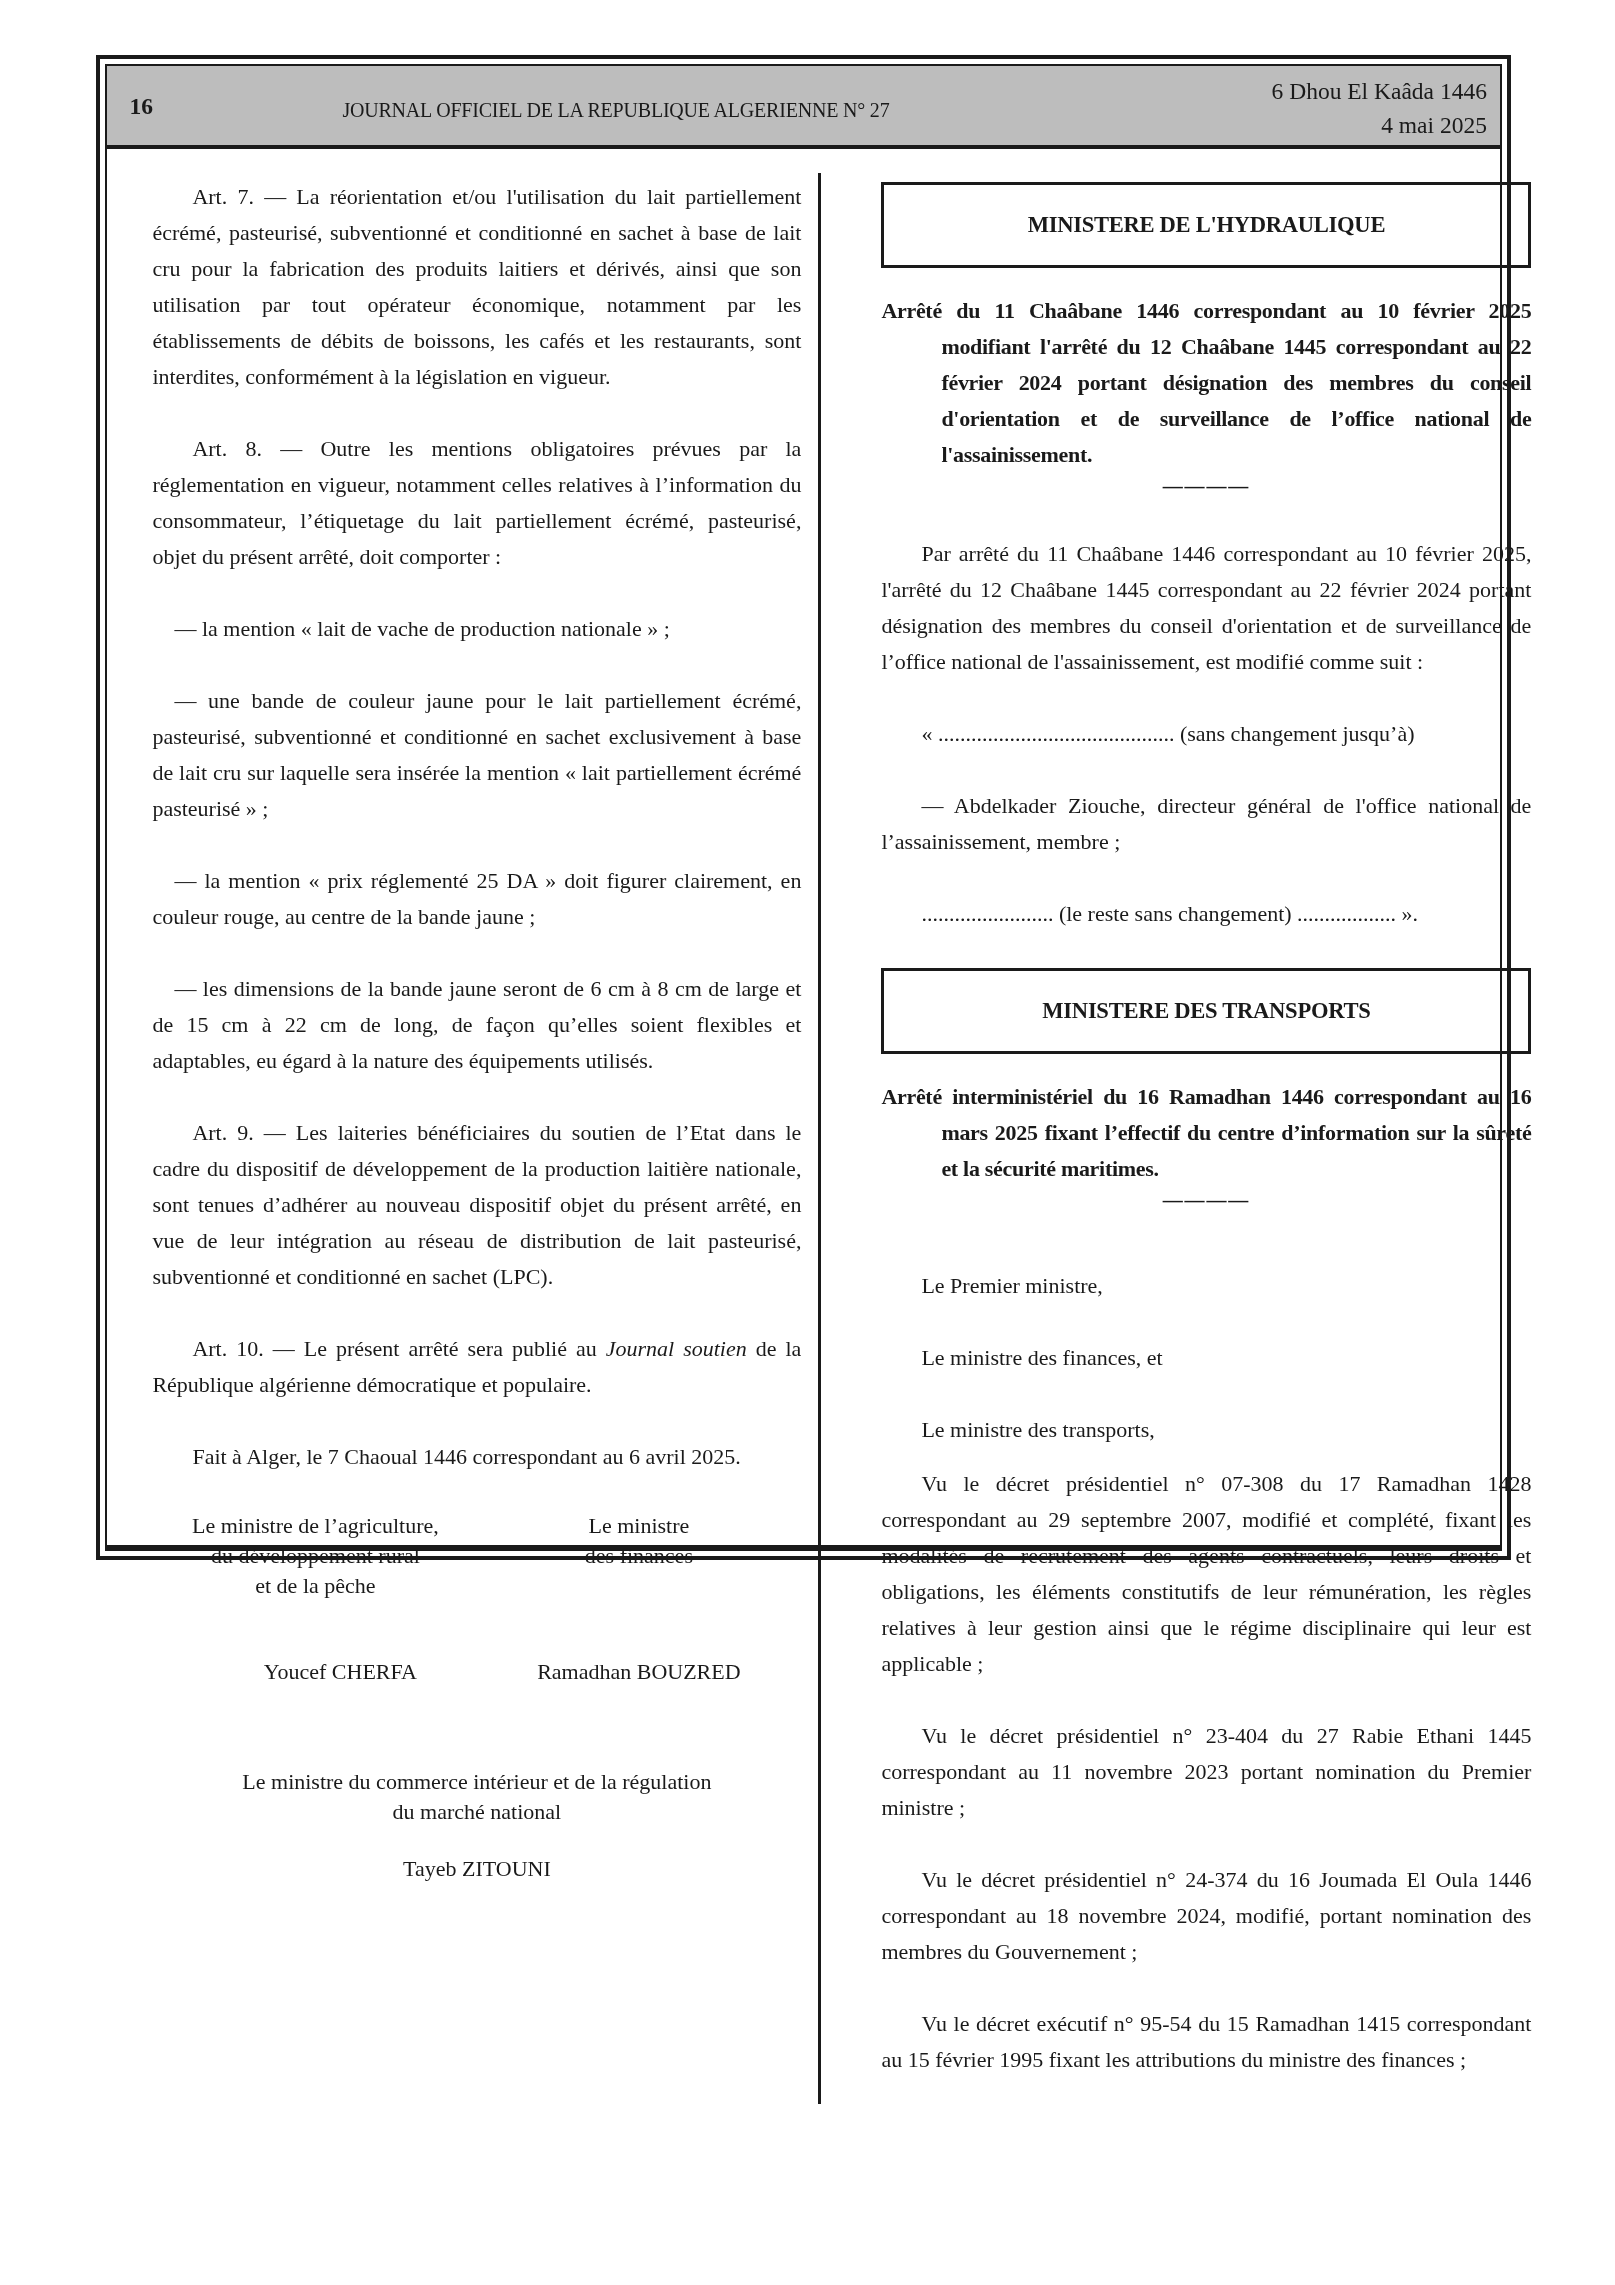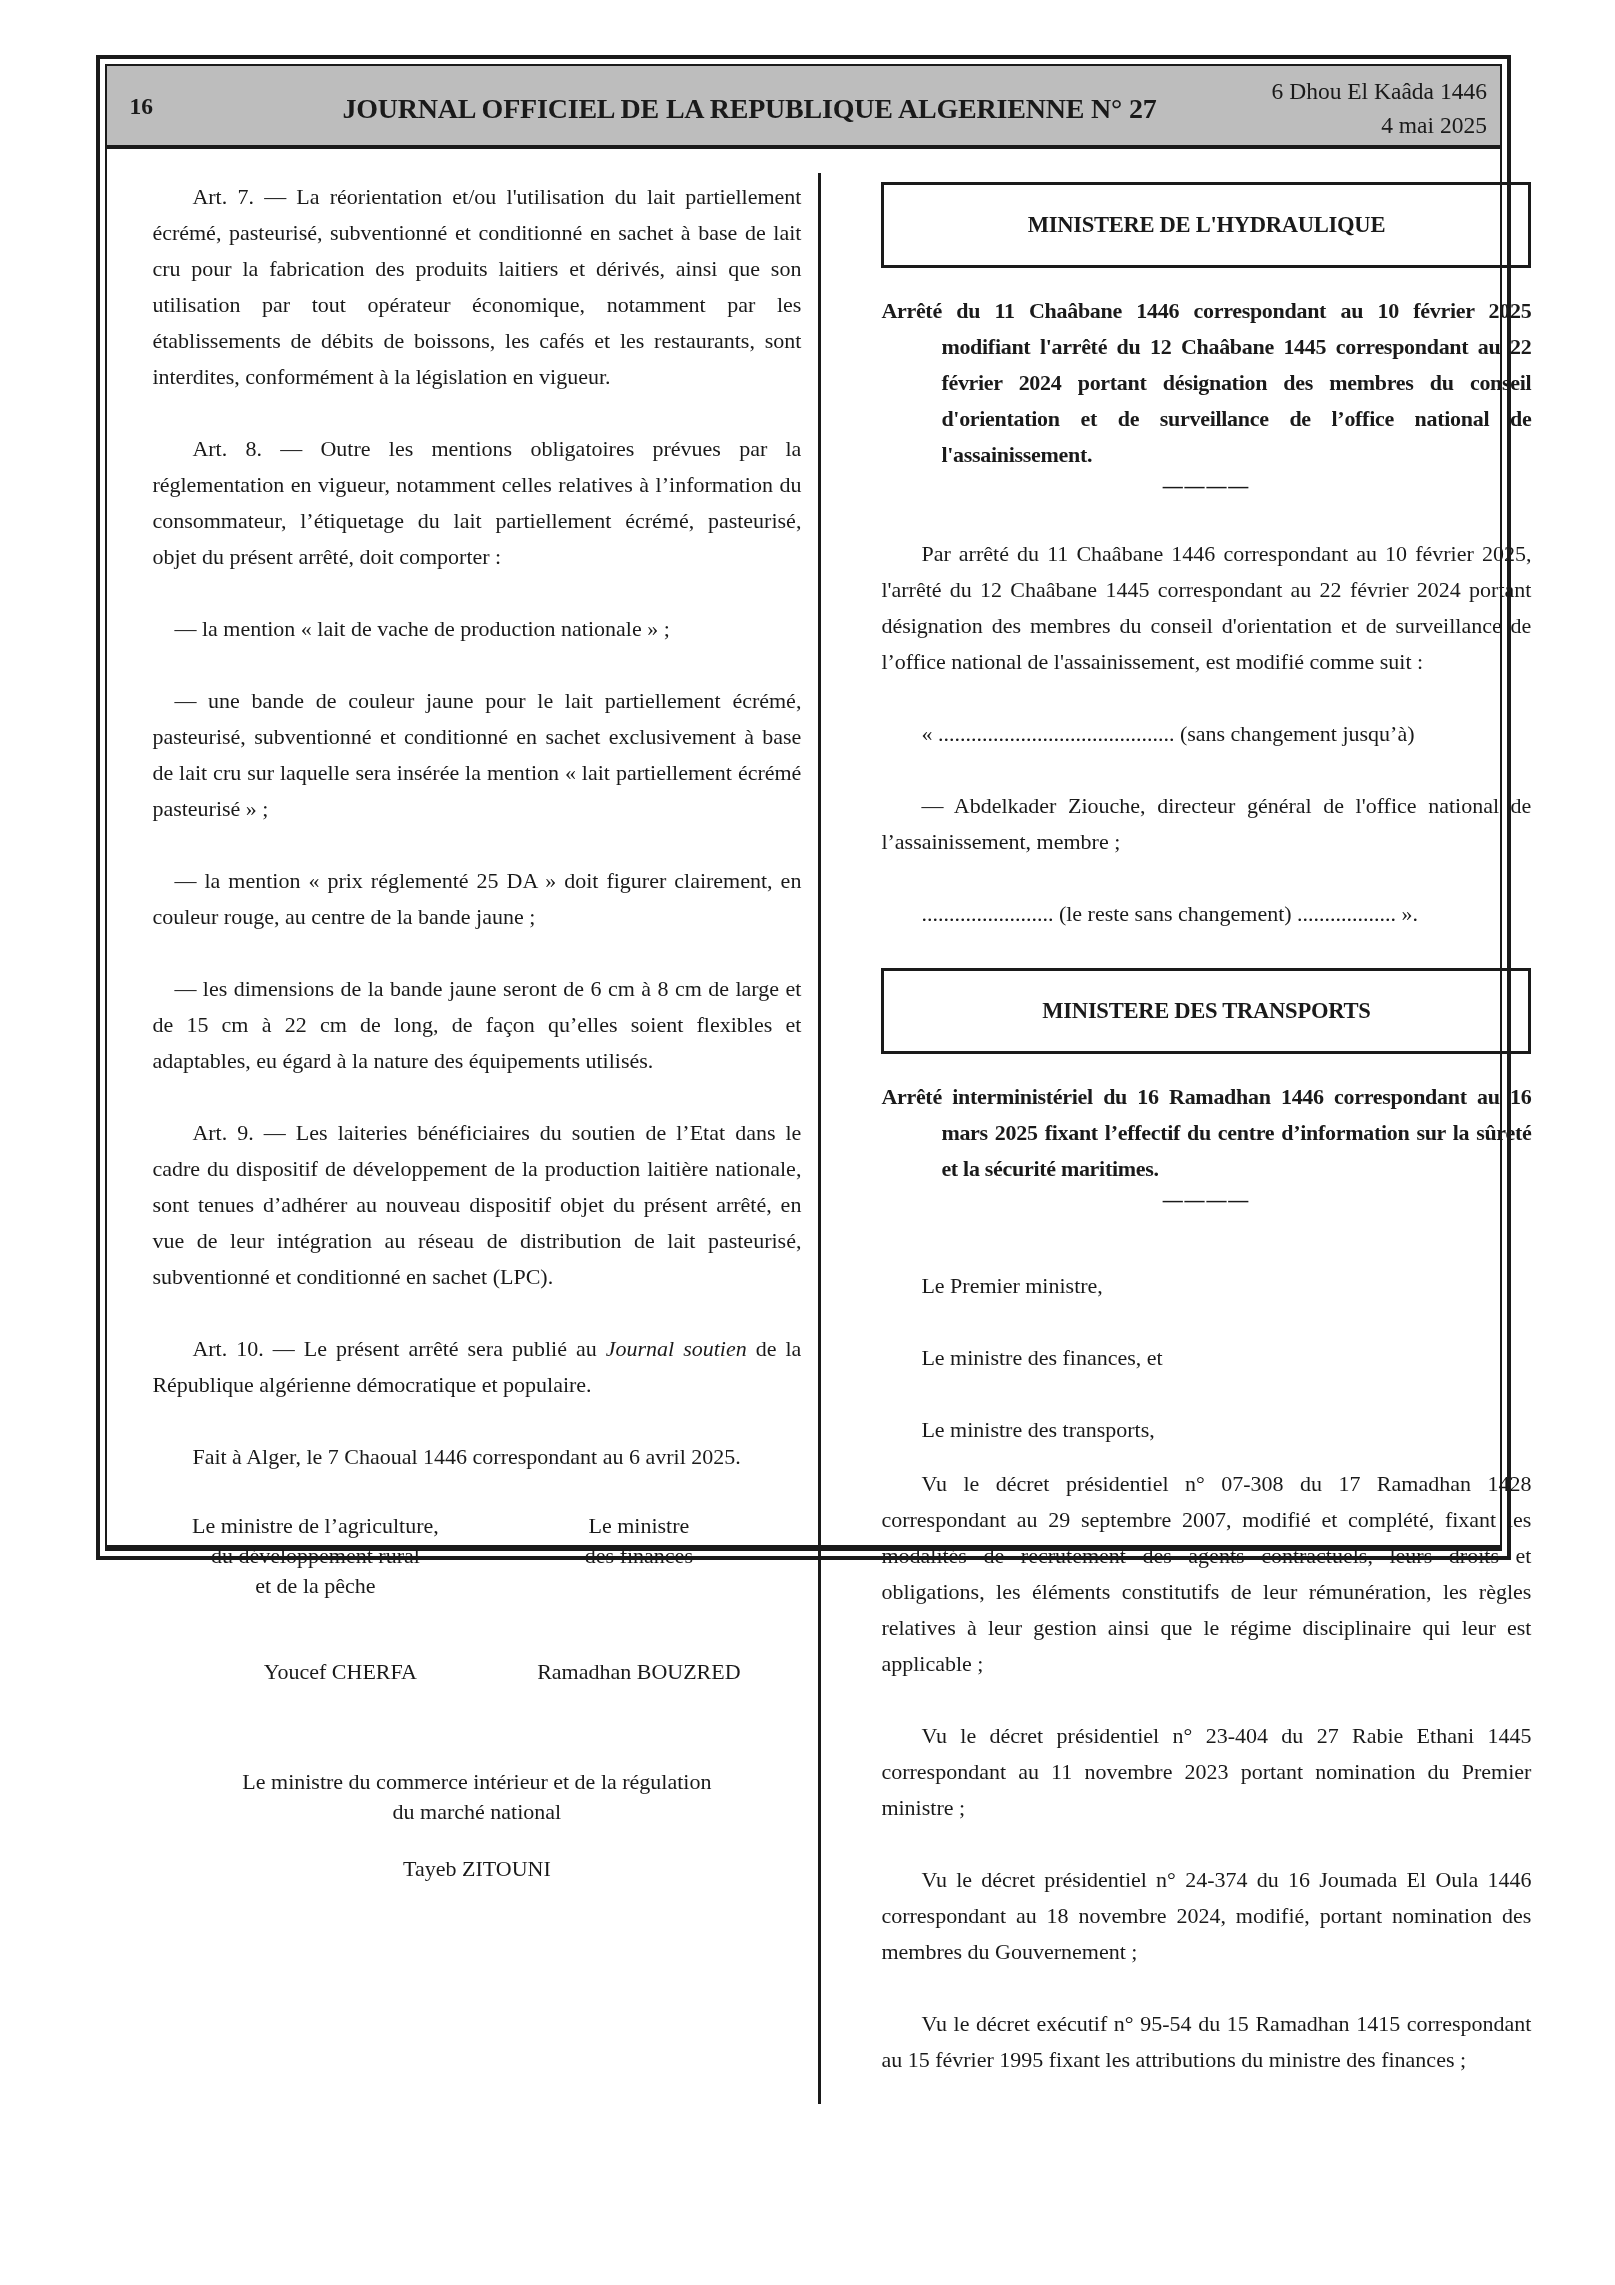--- a/index.html
+++ b/index.html
@@ -1,21 +1,21 @@
 <!DOCTYPE html>
 <html style="font-size:14.5px"><head>
 <meta charset="utf-8">
 <style>
   html, body { margin: 0; padding: 0; background: #ffffff; }
   body { width: 1616px; height: 2285px; position: relative; font-family: "Liberation Serif", serif; color: #1a1a1a; }
   .frame-outer { position: absolute; left: 96px; top: 55px; width: 1415px; height: 1505px; border: 4.5px solid #1a1a1a; box-sizing: border-box; }
   .frame-inner { position: absolute; left: 5.4px; top: 5.4px; right: 5.4px; bottom: 5.4px; border: 2.7px solid #1a1a1a; border-bottom: 6.3px solid #1a1a1a; }
   .header { position: absolute; left: 0; top: 0; right: 0; height: 83px; background: #bdbdbd; border-bottom: 4.5px solid #1a1a1a; box-sizing: border-box; }
   .hdr-page { position: absolute; left: 22px; top: 27px; font-weight: bold; font-size: 23.5px; }
-  .hdr-title { position: absolute; left: 235px; top: 27px; font-weight: bold; font-size: 28px; letter-spacing: -0.2px; }
+  .hdr-title { position: absolute; left: 235px; top: 33px; font-weight: normal; font-size: 20px; letter-spacing: -0.2px; }
   .hdr-date { position: absolute; right: 12.7px; top: 7.2px; font-weight: normal; font-size: 23.5px; text-align: right; line-height: 34px; }
   .col { position: absolute; top: 113px; font-size: 22px; line-height: 36px; text-align: justify; }
   .col-left { left: 45px; width: 649px; }
   .col-right { left: 774px; width: 650px; }
   .divider { position: absolute; left: 711px; top: 107px; width: 2.7px; height: 1931px; background: #1a1a1a; }
   p { margin: 0 0 36px 0; text-indent: 40px; }
   .bullet { text-indent: 22px; }
   .section-box { border: 3.6px solid #1a1a1a; height: 80px; display: flex; align-items: center; justify-content: center; font-weight: bold; font-size: 22.6px; margin-bottom: 25px; letter-spacing: -0.3px; }
   .heading { font-weight: bold; font-size: 22px; line-height: 36px; text-align: justify; padding-left: 60px; text-indent: -60px; margin: 0; letter-spacing: -0.3px; }
   .dashes { text-align: center; font-weight: bold; font-size: 20px; line-height: 27px; margin: 0 0 36px 0; letter-spacing: 1.8px; }

